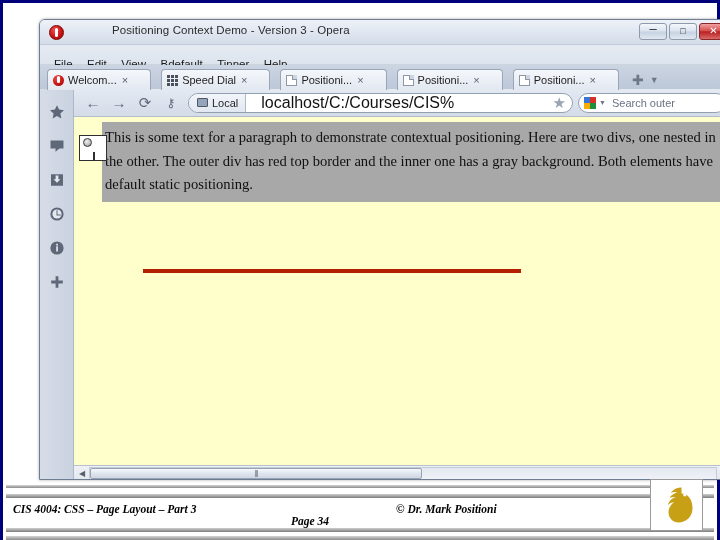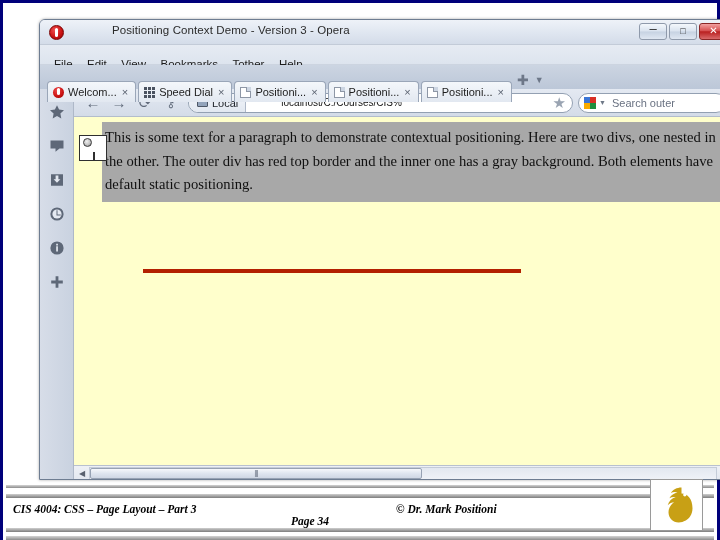--- a/index.html
+++ b/index.html
@@ -122,29 +122,29 @@
     position: relative;
     display: flex;
     align-items: flex-end;
   }
   .tab {
     height: 21px;
     background: linear-gradient(to bottom, #f4f7fb 0%, #e2e8f1 100%);
     border: 1px solid #9aa6b8;
     border-bottom: none;
     border-radius: 4px 4px 0 0;
-    margin-right: 2px;
-    display: flex;
-    align-items: center;
-    padding: 0 7px 0 5px;
+    margin-right: 10px;
+    display: flex;
+    align-items: center;
+    padding: 0 22px 0 5px;
     font-size: 11px;
     color: #1d1d1d;
     white-space: nowrap;
     position: relative;
-    top: 13px;
+    top: 1px;
   }
   .tab .tab-fav {
     width: 11px; height: 11px;
     margin-right: 4px;
     flex: 0 0 auto;
     position: relative;
   }
   .fav-opera {
     border-radius: 50%;
     background: radial-gradient(circle at 38% 32%, #ef4b4b 0%, #cc1414 55%, #8e0000 100%);
@@ -273,27 +273,26 @@
   }
   #local-icon {
     width: 11px; height: 9px;
     border: 1.5px solid #4d5766;
     border-radius: 1px;
     background: #93a4bb;
     margin-right: 4px;
   }
   #url-text {
     flex: 1;
-    font-size: 10px;
+    font-size: 16px;
     color: #121212;
     padding-left: 15px;
     white-space: nowrap;
     overflow: hidden;
     min-width: 0;
-    margin-left: 20px;
   }
   #url-star {
     color: #9aa4b2;
     font-size: 15px;
     padding: 0 6px 0 2px;
     line-height: 1;
   }
   #searchbox {
     width: 148px;
     height: 20px;
@@ -470,22 +469,22 @@
       </div>
       <div class="winbtn" id="btn-close">
         <span>✕</span>
       </div>
     </div>
 
     <div id="menubar">
       <div class="menu-item"><u>F</u><span>ile</span></div>
       <div class="menu-item"><u>E</u><span>dit</span></div>
       <div class="menu-item"><u>V</u><span>iew</span></div>
-      <div class="menu-item"><u>B</u><span>ookmarks</span></div>
-      <div class="menu-item"><u>T</u><span>other</span></div>
+      <div class="menu-item"><u>B</u><span>default</span></div>
+      <div class="menu-item"><u>T</u><span>inner</span></div>
       <div class="menu-item"><u>H</u><span>elp</span></div>
     </div>
 
     <div id="tabbar">
 
       <div class="tab">
         <span class="tab-fav fav-opera"></span>
         <span class="tab-label">Welcom...</span>
         <span class="tab-close">×</span>
       </div>

